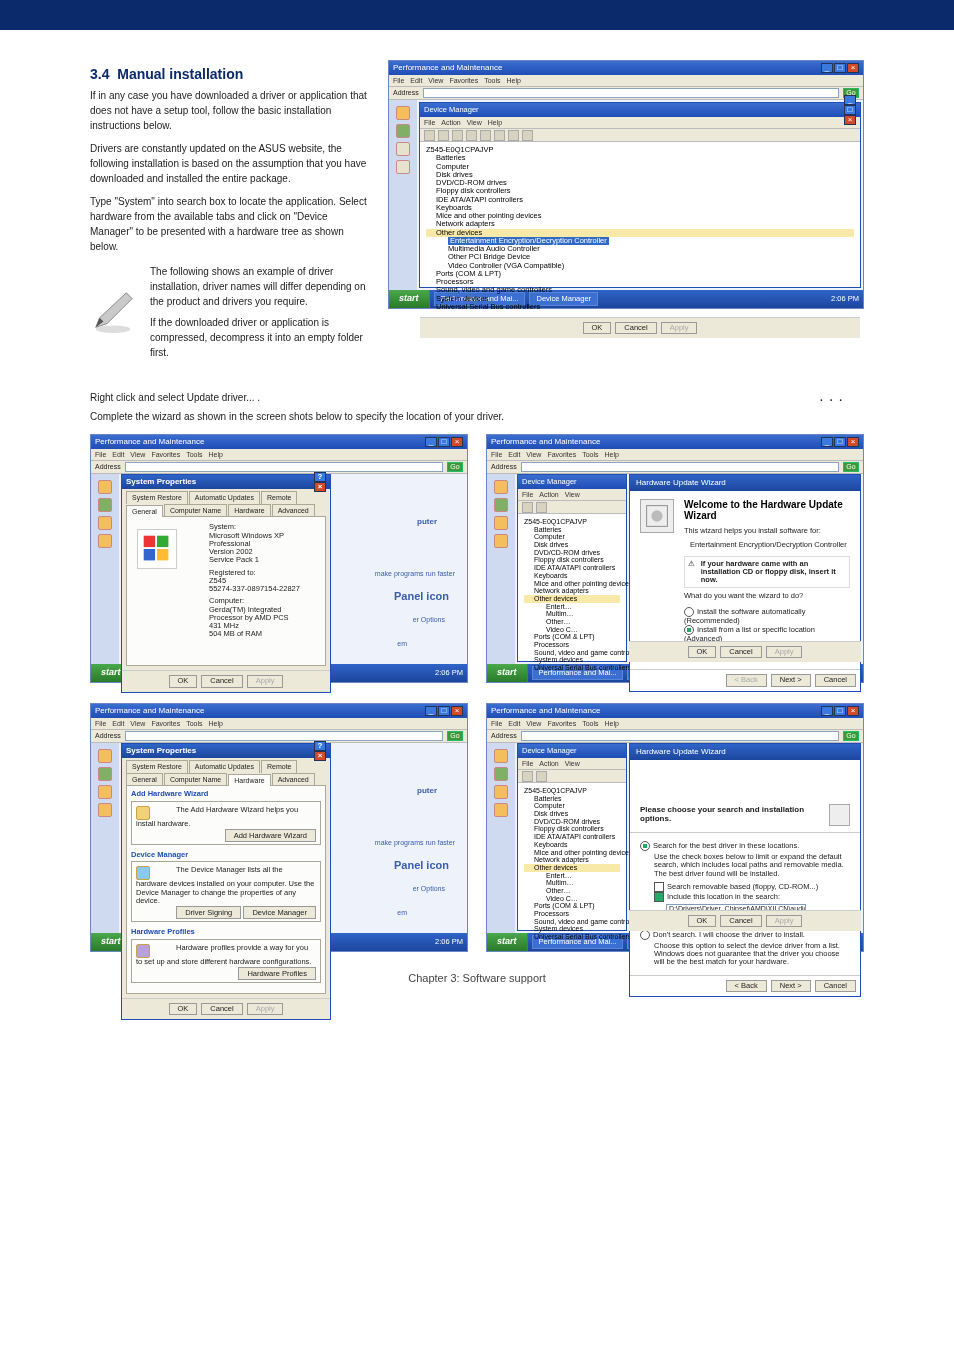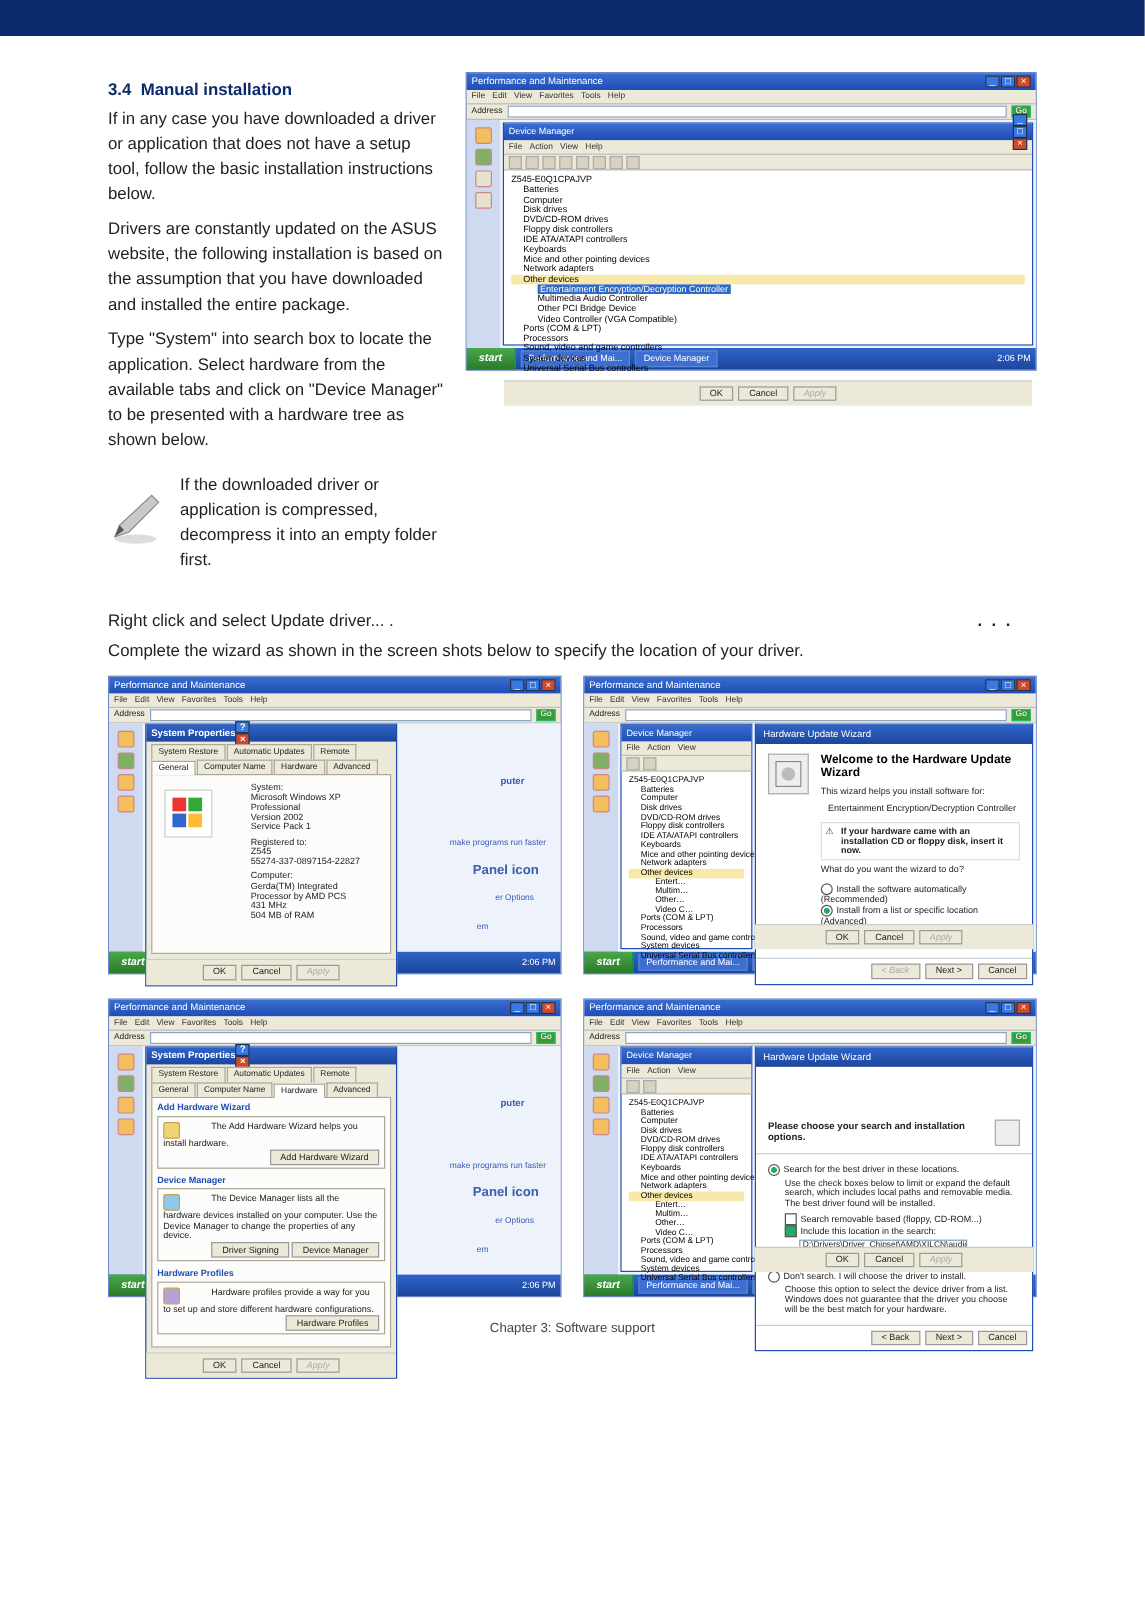--- a/index.html
+++ b/index.html
@@ -2,21 +2,21 @@
 <html><head>
 <meta charset="utf-8">
 <style>
   * { box-sizing: border-box; margin: 0; padding: 0; }
   html, body { width: 954px; background: #fff; font-family: Arial, Helvetica, sans-serif; color: #222; }
   .page { width: 954px; position: relative; padding: 0 0 40px 0; }
   .topbar { width: 100%; height: 30px; background: #0a2a6b; }
   .content { padding: 30px 90px 0 90px; }
   .row { display: flex; gap: 18px; margin-bottom: 20px; }
   .col { flex: 1; display: flex; flex-direction: column; }
-  .notetext { font-size: 14px; line-height: 1.5; }
+  .notetext { font-size: 10px; line-height: 1.5; }
   .note-icon { display: flex; align-items: center; gap: 14px; margin-top: 10px; margin-bottom: 10px; }
   .pencil { width: 46px; height: 46px; }
   .footer { text-align: center; color: #444; font-size: 11px; margin-top: 16px; }
   
   .shot {
     width: 100%;
     border: 1px solid #6a86c7;
     font-size: 8px;
     line-height: 1.1;
     position: relative;
@@ -45,29 +45,29 @@
   .dm-tb { height: 14px; background: #ece9d8; border-top: 1px solid #bbb; border-bottom: 1px solid #bbb; padding: 0 4px; display: flex; align-items: center; gap: 3px;}
   .tb-ic { width: 11px; height: 11px; background: #d8d2c0; border: 1px solid #aaa; }
   .tree { padding: 4px 6px 6px 6px; font-size: 7.5px; color: #000; }
   .tree div { white-space: nowrap; }
   .tree .lvl1 { padding-left: 10px; }
   .tree .lvl2 { padding-left: 22px; }
   .tree .hl { background: #f8e9a9; }
   .tree .sel { background: #316ac5; color: #fff; display: inline-block; padding: 0 2px; }
   .btnrow { display: flex; gap: 4px; justify-content: center; padding: 4px 0; background: #ece9d8; border-top: 1px solid #ccc; }
   .btn { padding: 1px 8px; background: #ece9d8; border: 1px solid #999; font-size: 7.5px; }
-  .btn.dis { color: #aaa; font-style: italic; }
+  .btn.dis { color: #aaa; }
   .taskbar { height: 18px; background: linear-gradient(#2f64c8,#1c469d); display: flex; align-items: center; justify-content: space-between; padding-right: 4px; }
   .startbtn { height: 18px; padding: 0 10px; background: linear-gradient(#4aa84a,#2a7a2a); color: #fff; font-style: italic; font-weight: bold; font-size: 9px; display: flex; align-items: center; gap: 4px; border-right: 1px solid #0a3; }
   .tasks { display: flex; gap: 4px; flex: 1; padding-left: 4px; }
   .taskitem { height: 14px; padding: 0 6px; background: #3c6fd1; color: #fff; font-size: 7.5px; display: flex; align-items: center; border: 1px solid #5a86d8; }
   .tray { color: #fff; font-size: 7.5px; }
   
   .sp-window { position: absolute; border: 1px solid #1f4db6; background: #ece9d8; }
-  .sp-title { height: 14px; background: linear-gradient(#2f64c8,#1c469d); color: #fff; padding: 0 4px; display: flex; align-items: center; font-size: 8px; font-weight: bold;}
+  .sp-title { height: 14px; background: linear-gradient(#2f64c8,#1c469d); color: #fff; padding: 0 4px; display: flex; justify-content: space-between; align-items: center; font-size: 8px; font-weight: bold;}
   .sp-tabs { display: flex; padding: 2px 4px 0 4px; font-size: 7px; }
   .sp-tab { padding: 2px 5px; background: #ece9d8; border: 1px solid #aca899; border-bottom: none; margin-right: 1px; }
   .sp-tab.active { background: #fcfcfa; position: relative; top: 1px; }
   .sp-body { margin: 0 4px 4px 4px; border: 1px solid #aca899; background: #fcfcfa; padding: 6px; font-size: 7.5px; min-height: 150px;}
   .sp-body .winlogo { float: left; width: 40px; height: 40px; margin: 6px 10px 6px 4px; background: #fff; border: 1px solid #ccc; }
   .sp-section { margin-bottom: 4px; }
   .sp-section .hd { color: #1f4db6; font-weight: bold; font-size: 7.5px; margin-bottom: 2px; }
   .sp-box { border: 1px solid #aca899; padding: 4px; margin-bottom: 6px; background: #fcfcfa;}
   .sp-box .desc { margin-left: 22px; }
   .ic-sm { display: inline-block; width: 14px; height: 14px; vertical-align: top; background: #f1d277; border: 1px solid #c8a34a; border-radius: 2px; margin-right: 4px;}
@@ -109,20 +109,21 @@
         <div class="notetext" style="margin-top:8px">Drivers are constantly updated on the ASUS website, the following installation is based on the assumption that you have downloaded and installed the entire package.</div>
         <div class="notetext" style="margin-top:8px">Type "System" into search box to locate the application. Select hardware from the available tabs and click on "Device Manager" to be presented with a hardware tree as shown below.</div>
 
         <div class="note-icon">
           <svg class="pencil" viewBox="0 0 48 48">
             <ellipse cx="24" cy="42" rx="18" ry="4" fill="#ddd"></ellipse>
             <polygon points="6,40 10,30 38,4 44,10 18,36" fill="#c9c9c9" stroke="#888"></polygon>
             <polygon points="6,40 10,30 14,34" fill="#555"></polygon>
           </svg>
           <div style="flex:1">
+            <div class="notetext">The following shows an example of driver installation, driver names will differ depending on the product and drivers you require.</div>
             <div class="notetext" style="margin-top:6px">If the downloaded driver or application is compressed, decompress it into an empty folder first.</div>
           </div>
         </div>
       </div>
 
       <div class="col">
         <div class="shot">
           <div class="titlebar">
             <span>Performance and Maintenance</span>
             <div class="wbtns">

